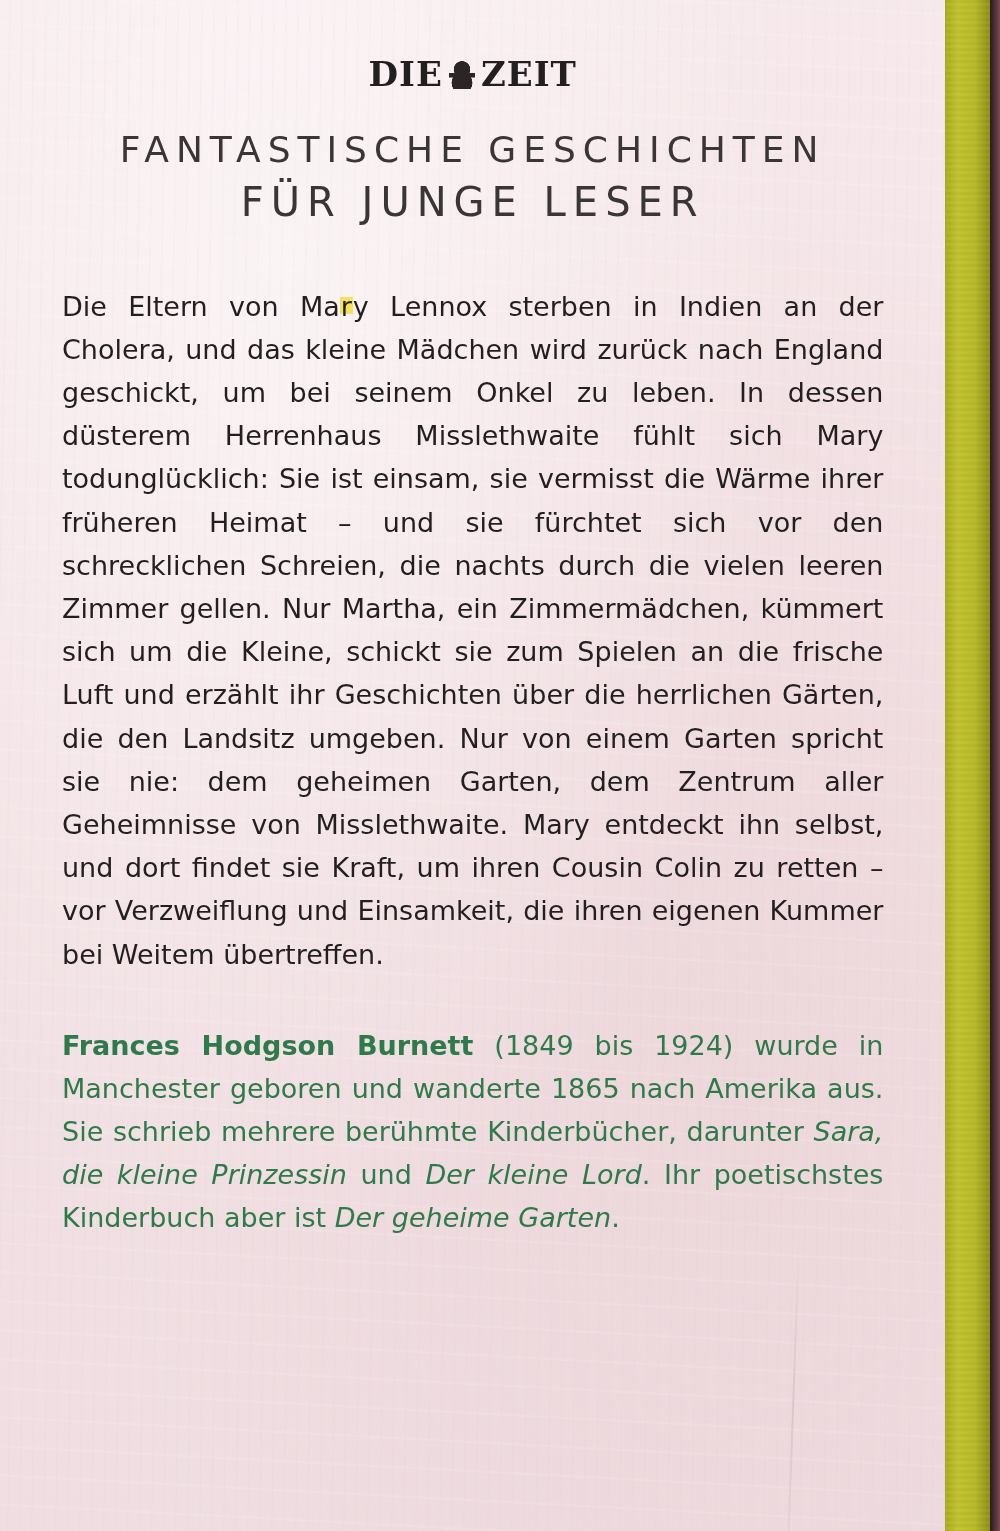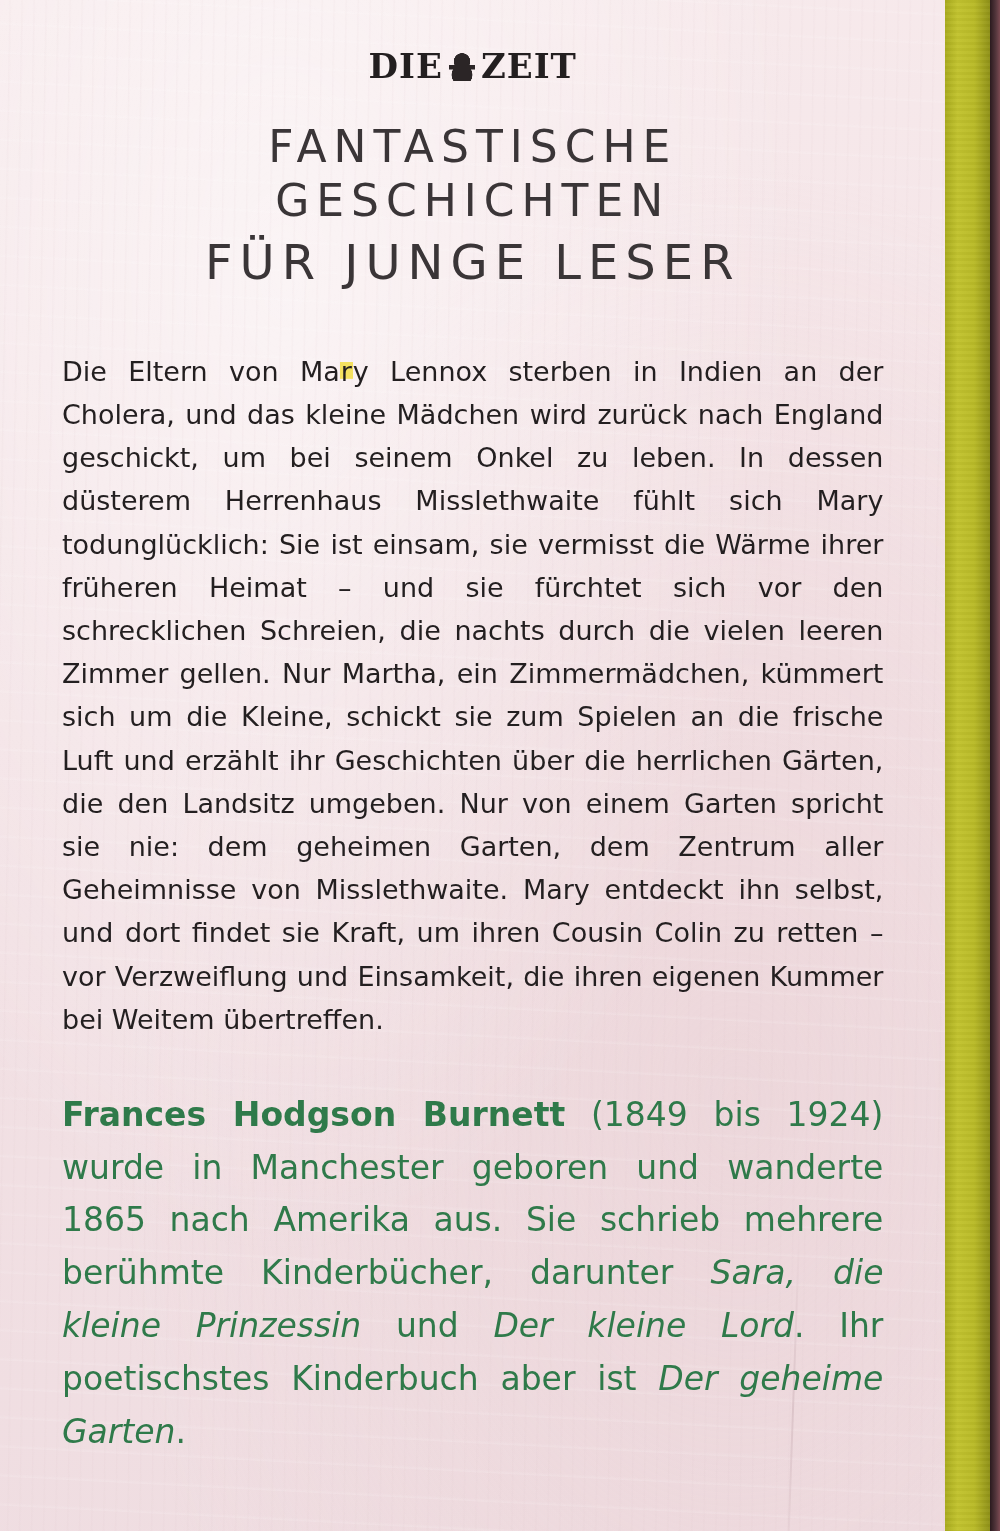--- a/index.html
+++ b/index.html
@@ -26,21 +26,21 @@
   
   .cover-panel {
     position: relative;
     width: 982px;
     height: 1531px;
     background:
       radial-gradient(ellipse at 30% 18%, rgba(255,255,255,0.55) 0%, rgba(255,255,255,0) 55%),
       radial-gradient(ellipse at 78% 72%, rgba(233,208,212,0.55) 0%, rgba(233,208,212,0) 60%),
       linear-gradient(175deg, #f7eaec 0%, #f3e2e5 45%, #efdde1 100%);
     box-sizing: border-box;
-    padding: 8px 62px;
+    padding: 16px 62px;
     overflow: hidden;
   }
   
   .cover-panel::before {
     content: "";
     position: absolute;
     inset: 0;
     pointer-events: none;
     background:
       repeating-linear-gradient(91deg, rgba(255,255,255,0.0) 0px, rgba(255,255,255,0.0) 9px, rgba(214,190,195,0.10) 10px, rgba(255,255,255,0.0) 12px),
@@ -96,28 +96,28 @@
     text-align: center;
     position: relative;
     z-index: 2;
     color: #3a3537;
     font-family: "DejaVu Sans", sans-serif;
     font-weight: 400;
     line-height: 1.22;
   }
   .series-title .line1 {
     display: block;
-    font-size: 44px;
+    font-size: 36px;
     letter-spacing: 7px;
     font-variant: small-caps;
     text-transform: uppercase;
   }
   .series-title .line2 {
     display: block;
-    font-size: 48px;
+    font-size: 40px;
     letter-spacing: 7px;
     font-variant: small-caps;
     text-transform: uppercase;
     margin-top: 6px;
   }
 
   
   .blurb {
     margin-top: 58px;
     position: relative;
@@ -134,21 +134,21 @@
     background: linear-gradient(to bottom, rgba(245,226,90,0.0) 18%, rgba(243,222,70,0.85) 20%, rgba(243,222,70,0.85) 72%, rgba(245,226,90,0.0) 76%);
     padding: 0 1px;
   }
 
   
   .author-note {
     margin-top: 48px;
     position: relative;
     z-index: 2;
     color: #2f7a4a;
-    font-size: 33px;
+    font-size: 27px;
     line-height: 1.60;
     text-align: justify;
     font-family: "DejaVu Sans", sans-serif;
   }
   .author-note .author-name {
     font-weight: 700;
   }
   .author-note em {
     font-style: italic;
   }

